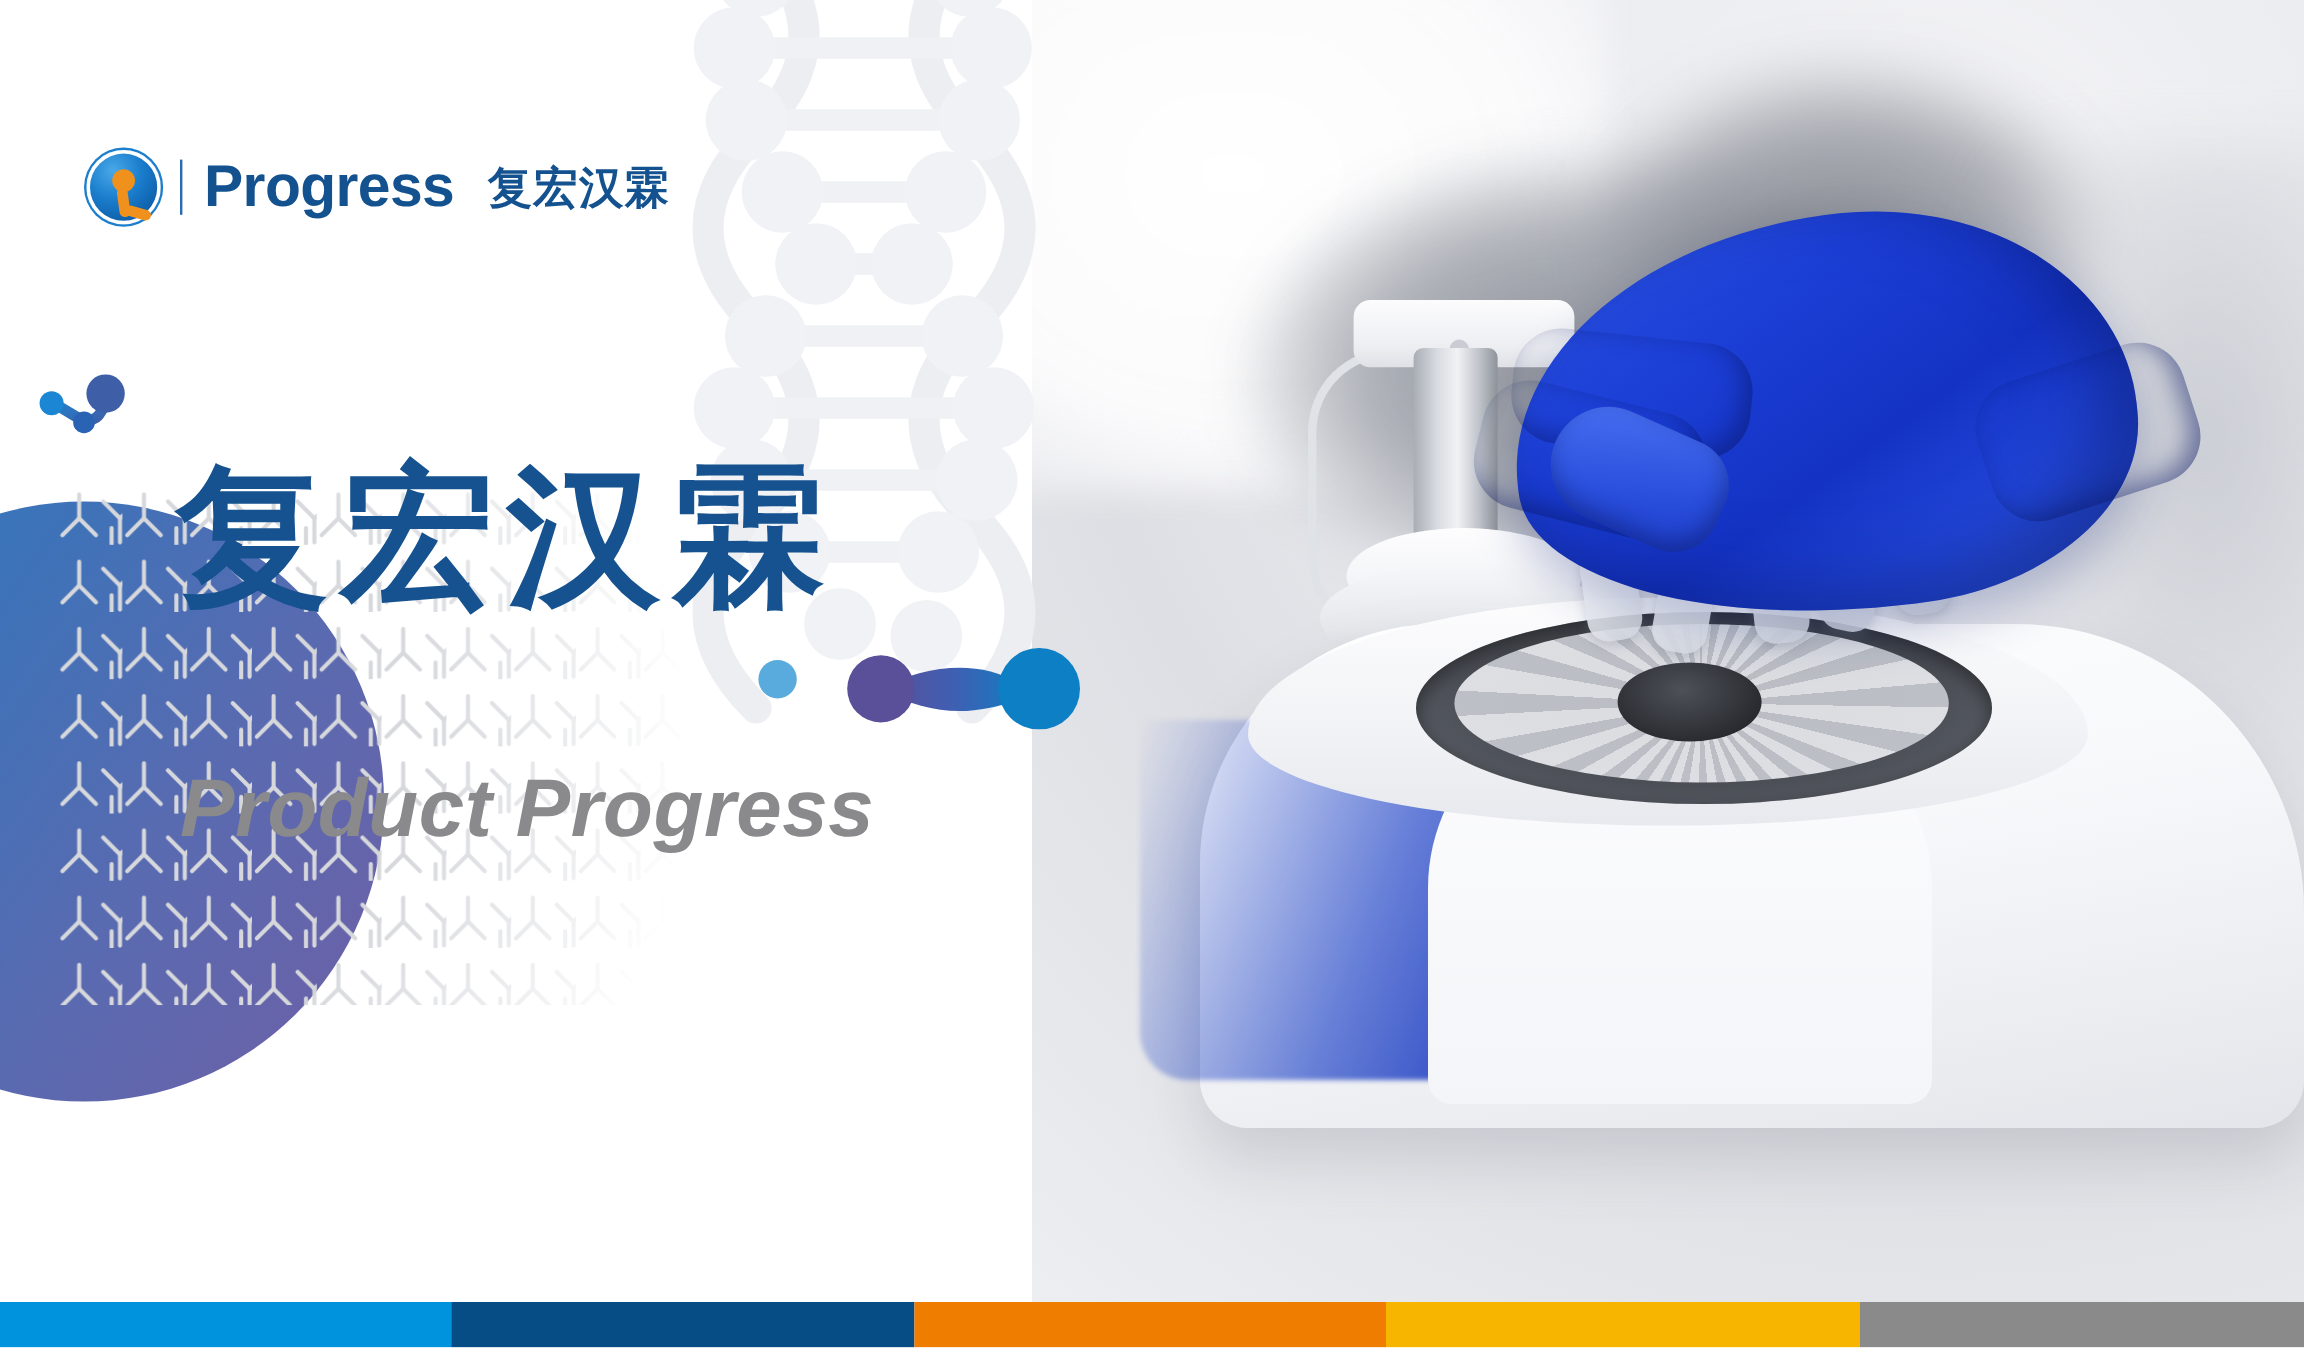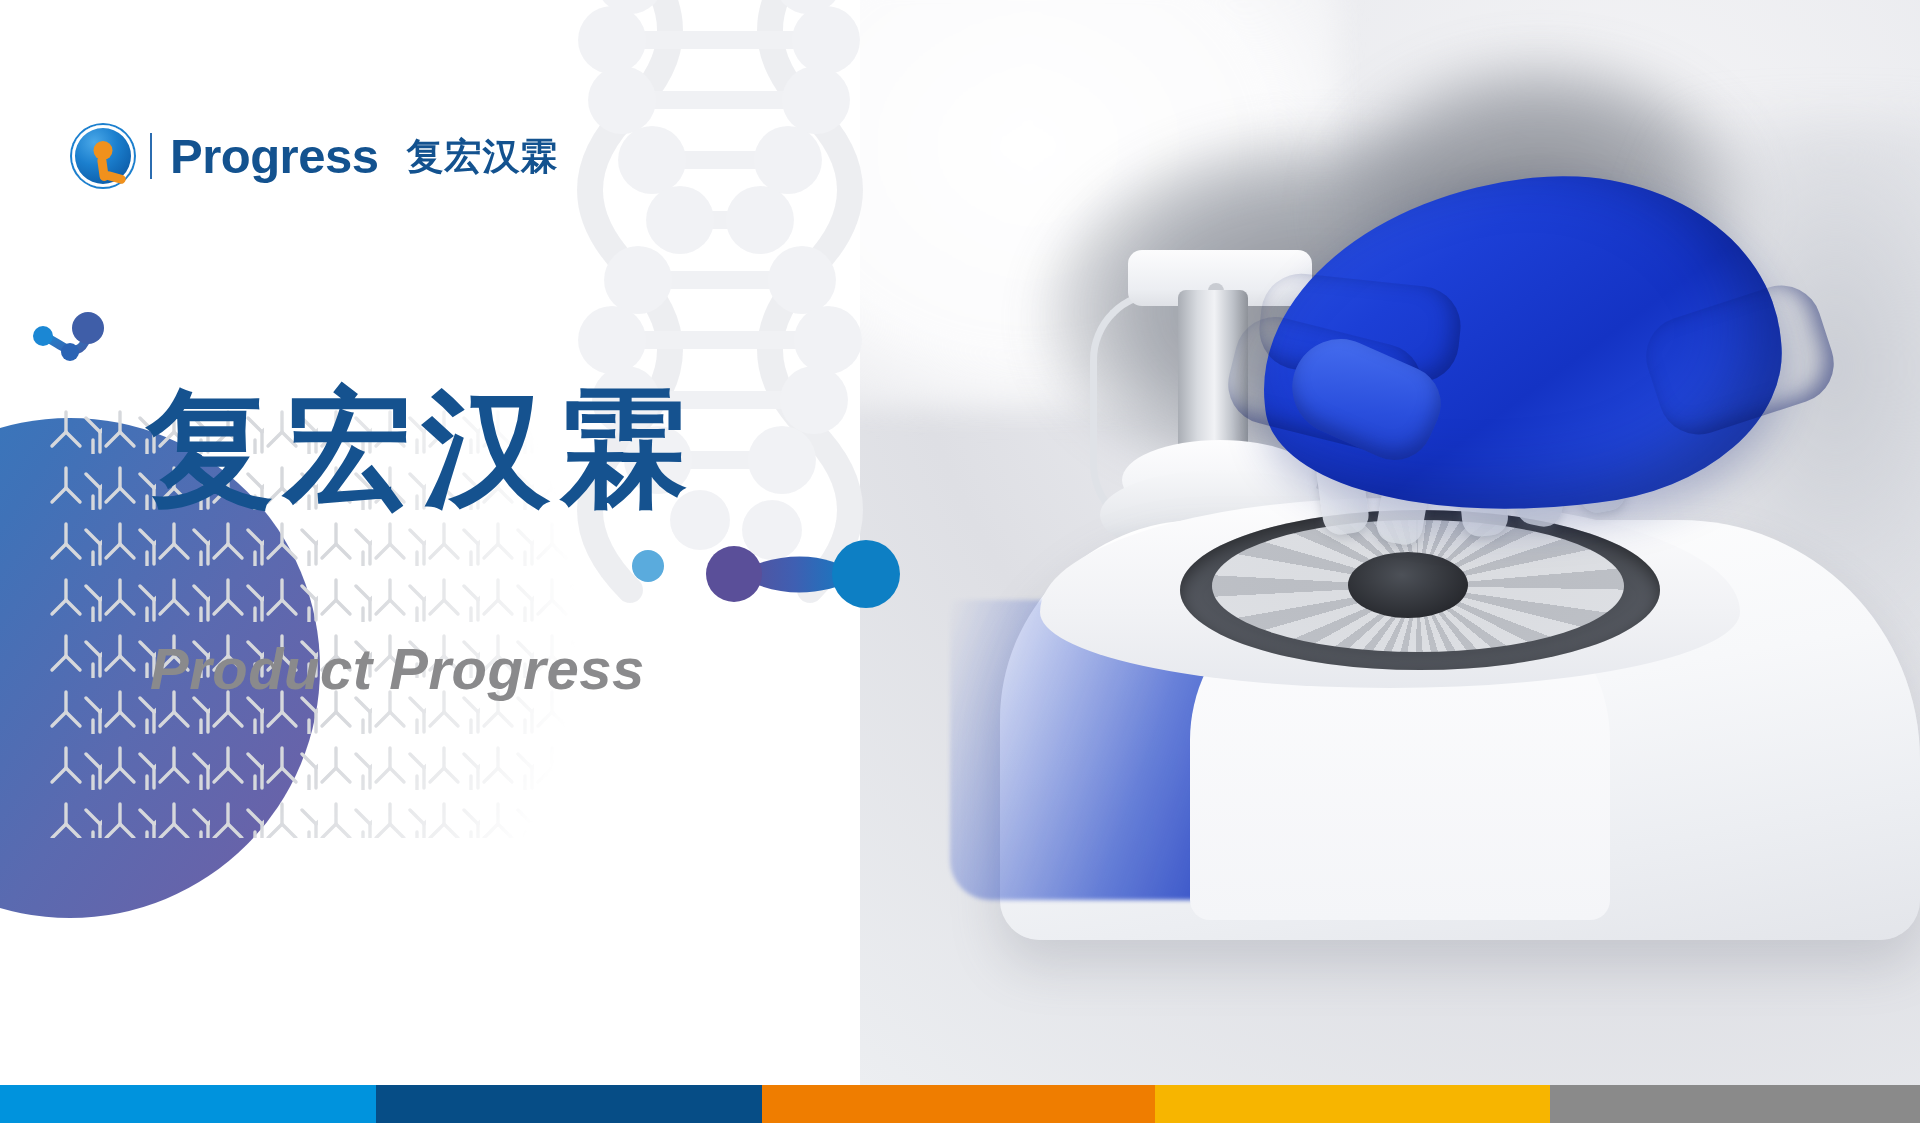--- a/index.html
+++ b/index.html
@@ -211,21 +211,21 @@
 
   
   .headline{
     position:absolute;left:146px;top:380px;
     font-size:128px;font-weight:700;color:#15528f;letter-spacing:10px;line-height:1.08;
     font-family:"DejaVu Sans","Liberation Sans",sans-serif;
     white-space:nowrap;
   }
   .subhead{
     position:absolute;left:150px;top:640px;
-    font-size:58px;font-weight:700;font-style:italic;color:#8a8a8c;
+    font-size:68px;font-weight:700;font-style:italic;color:#8a8a8c;
     letter-spacing:.5px;line-height:1;white-space:nowrap;
     font-family:"Liberation Sans","DejaVu Sans",sans-serif;
   }
 
   
   .mol-small{position:absolute;left:30px;top:310px;width:80px;height:60px;}
   .mol-right{position:absolute;left:700px;top:538px;width:220px;height:70px;}
   .dot-solo{
     position:absolute;left:632px;top:550px;width:32px;height:32px;border-radius:50%;
     background:#5aabdd;

